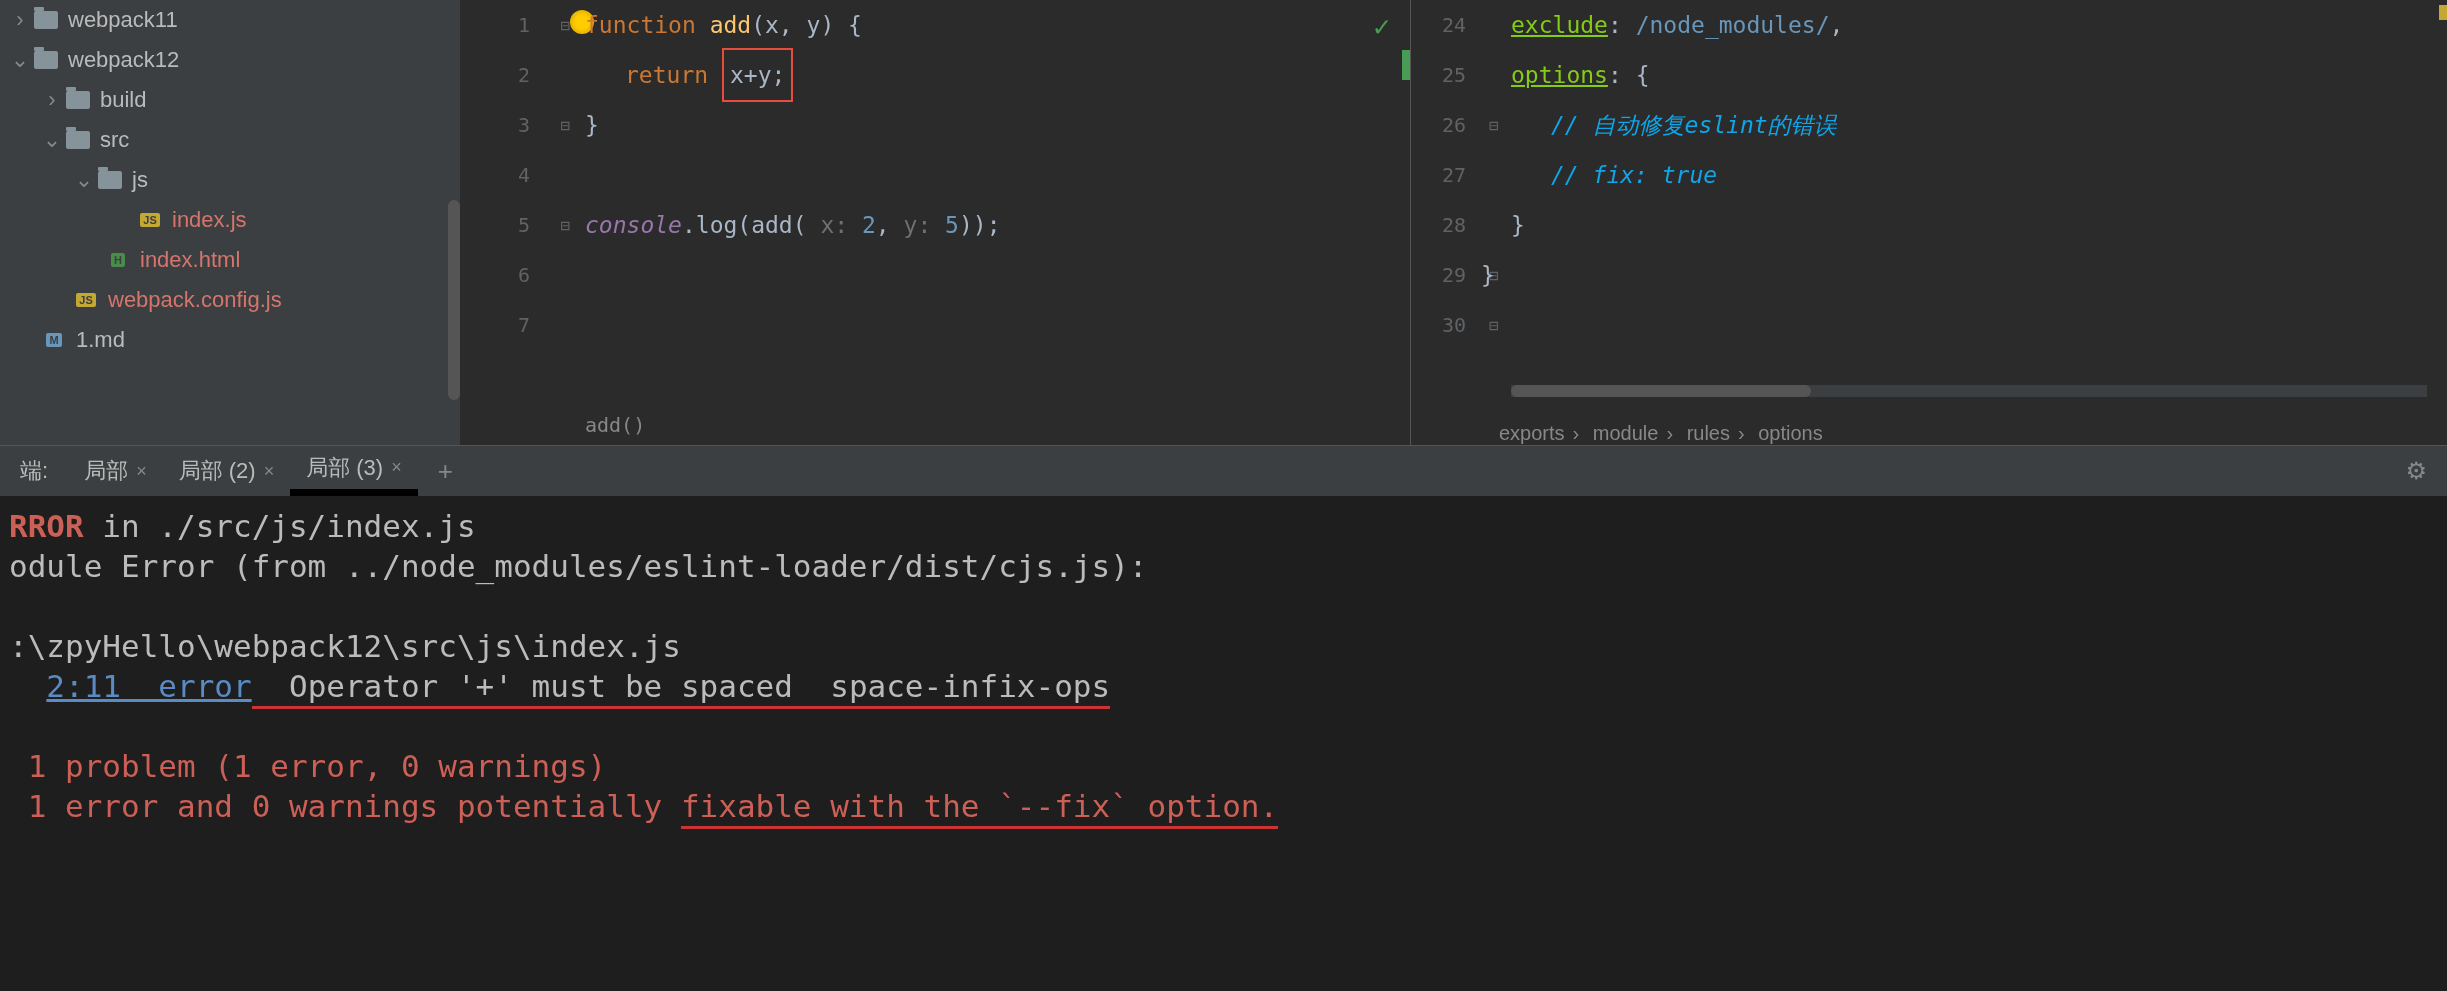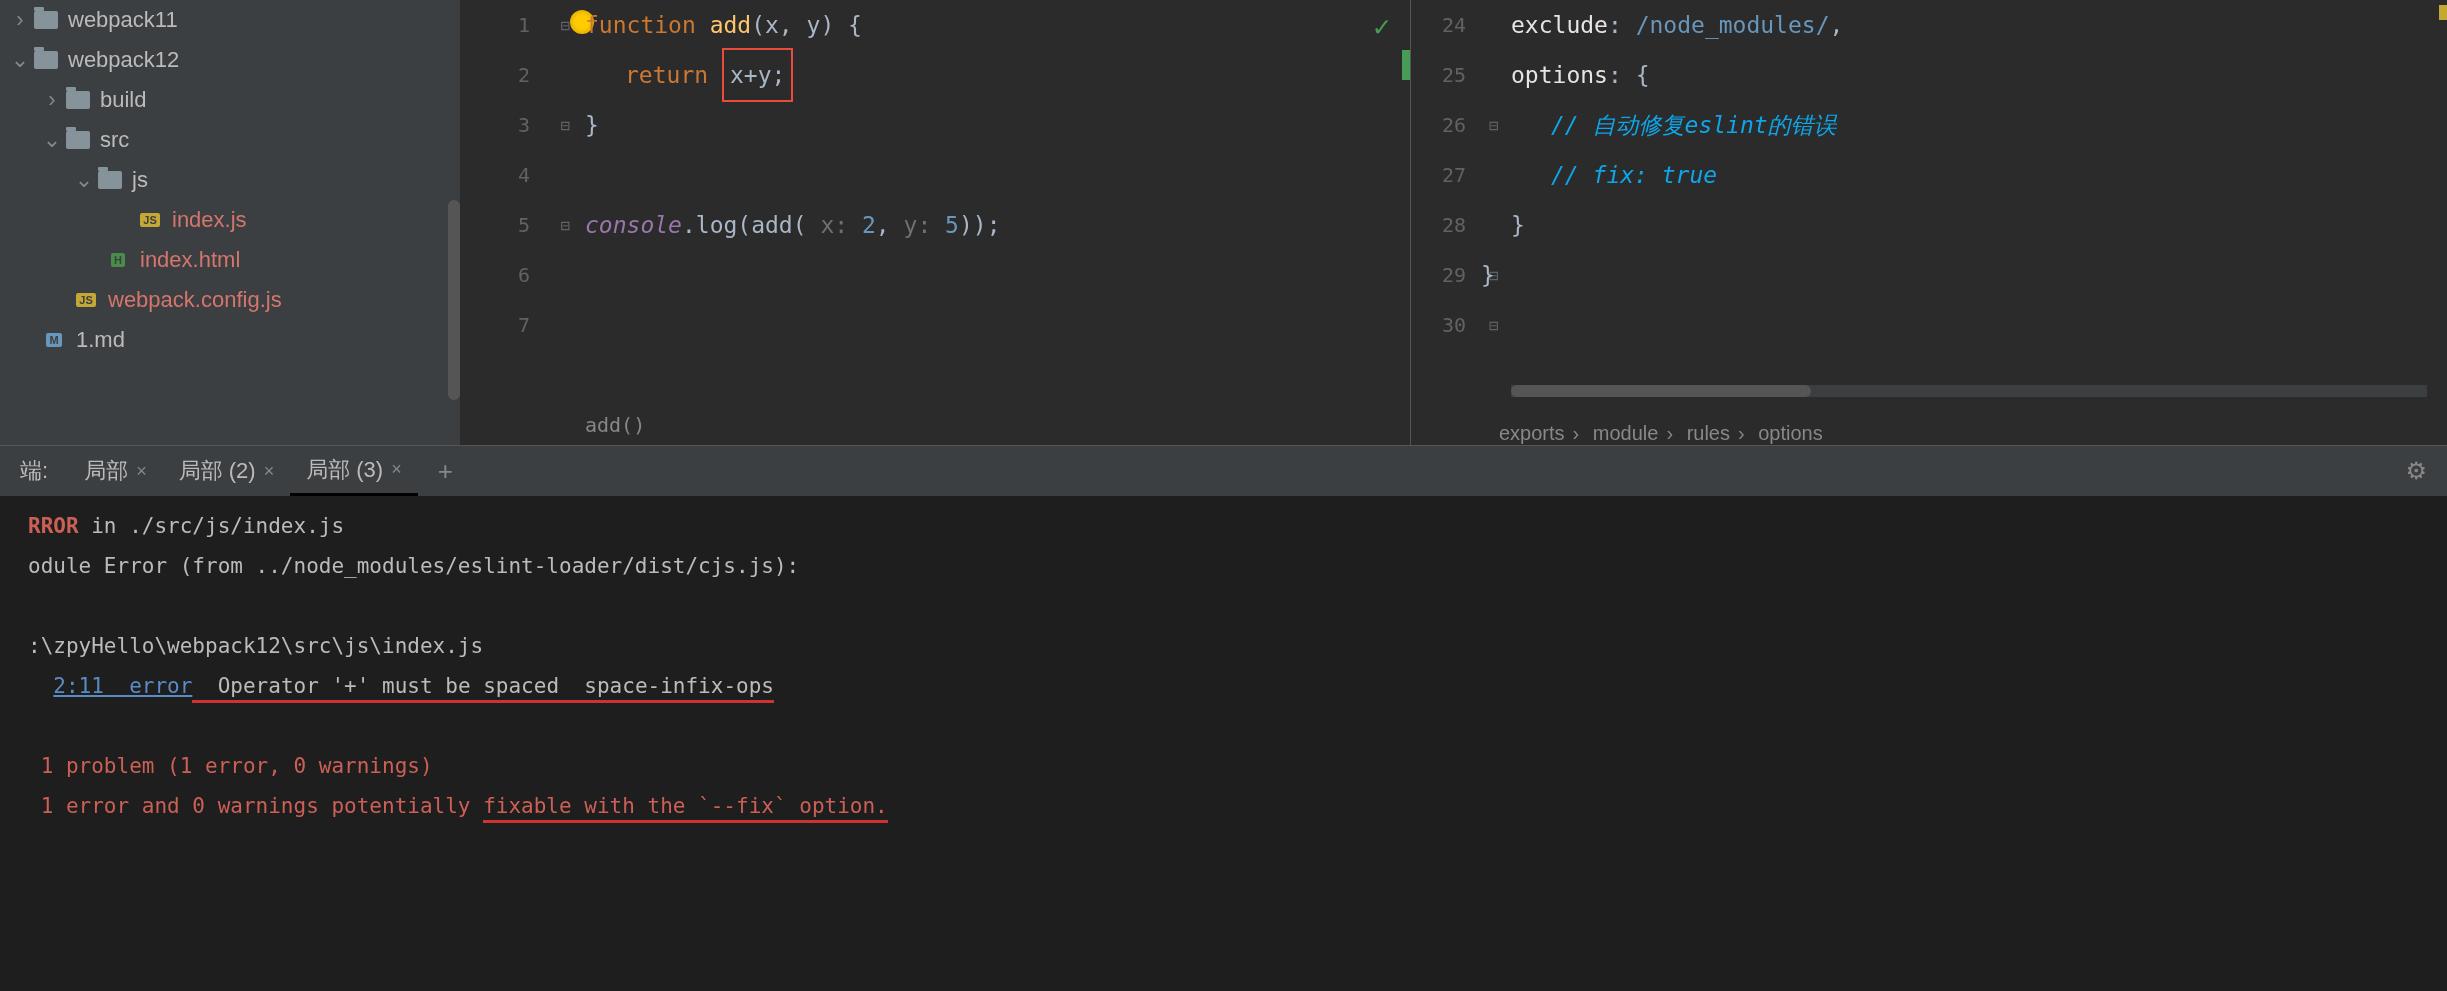--- a/index.html
+++ b/index.html
@@ -73,21 +73,21 @@
   .fold-mark { height: 50px; display: flex; align-items: center; justify-content: center; color: #606366; font-size: 16px; }
   .code-col { position: absolute; left: 125px; top: 0; right: 0; }
   .code-line { height: 50px; line-height: 50px; white-space: nowrap; font-size: 23px; }
   .kw { color: #cc7832; }
   .fn { color: #ffc66d; }
   .param { color: #a9b7c6; }
   .comment { color: #0ea5e9; font-style: italic; }
   .ital { font-style: italic; color: #9876aa; }
   .str { color: #6a8759; }
   .num { color: #6897bb; }
-  .prop { color: #e5e5e5; }
+  .prop { color: #84cc16; text-decoration: underline; }
   .op { color: #a9b7c6; }
   .hint { color: #707070; }
   .bulb { position: absolute; left: 110px; top: 10px; width: 24px; height: 24px; background: radial-gradient(circle, #ffcc00 40%, #cc9900 100%); border-radius: 50%; }
   .checkmark { position: absolute; right: 20px; top: 10px; color: #499c54; font-size: 28px; font-weight: bold; }
   .redbox { border: 2px solid #e74c3c; padding: 12px 6px; }
   .green-marker { position: absolute; right: 0; top: 50px; width: 8px; height: 30px; background: #499c54; }
   .breadcrumb-bar { position: absolute; bottom: 0; left: 125px; color: #888; font-size: 20px; height: 40px; line-height: 40px; }
 
   .editor-right {
     flex: 1;
@@ -118,29 +118,29 @@
     background: #3c3f41;
     display: flex;
     align-items: center;
     font-family: "Segoe UI", sans-serif;
     font-size: 22px;
     color: #bbbbbb;
     position: relative;
   }
   .term-label { padding: 0 20px; }
   .term-tab { padding: 0 16px; height: 100%; display: flex; align-items: center; cursor: pointer; position: relative; }
-  .term-tab.active { border-bottom: 3px solid #000000; }
+  .term-tab.active { border-bottom: 7px solid #000000; }
   .term-tab .x { margin-left: 8px; color: #888; font-size: 18px; }
   .term-add { padding: 0 20px; color: #888; font-size: 26px; }
   .term-gear { position: absolute; right: 20px; color: #888; font-size: 24px; }
   .term-content {
     flex: 1;
-    padding: 10px 28px;
+    padding: 10px 9px;
     font-family: "Consolas", monospace;
-    font-size: 21px;
+    font-size: 31px;
     line-height: 40px;
     color: #bbbbbb;
     white-space: pre;
     overflow: hidden;
   }
   .term-err { color: #cc5f56; font-weight: bold; }
   .term-link { color: #5b8bc5; text-decoration: underline; }
   .term-red { color: #cc5f56; }
   .underline-red { border-bottom: 3px solid #cc3333; padding-bottom: 2px; }
 </style>

